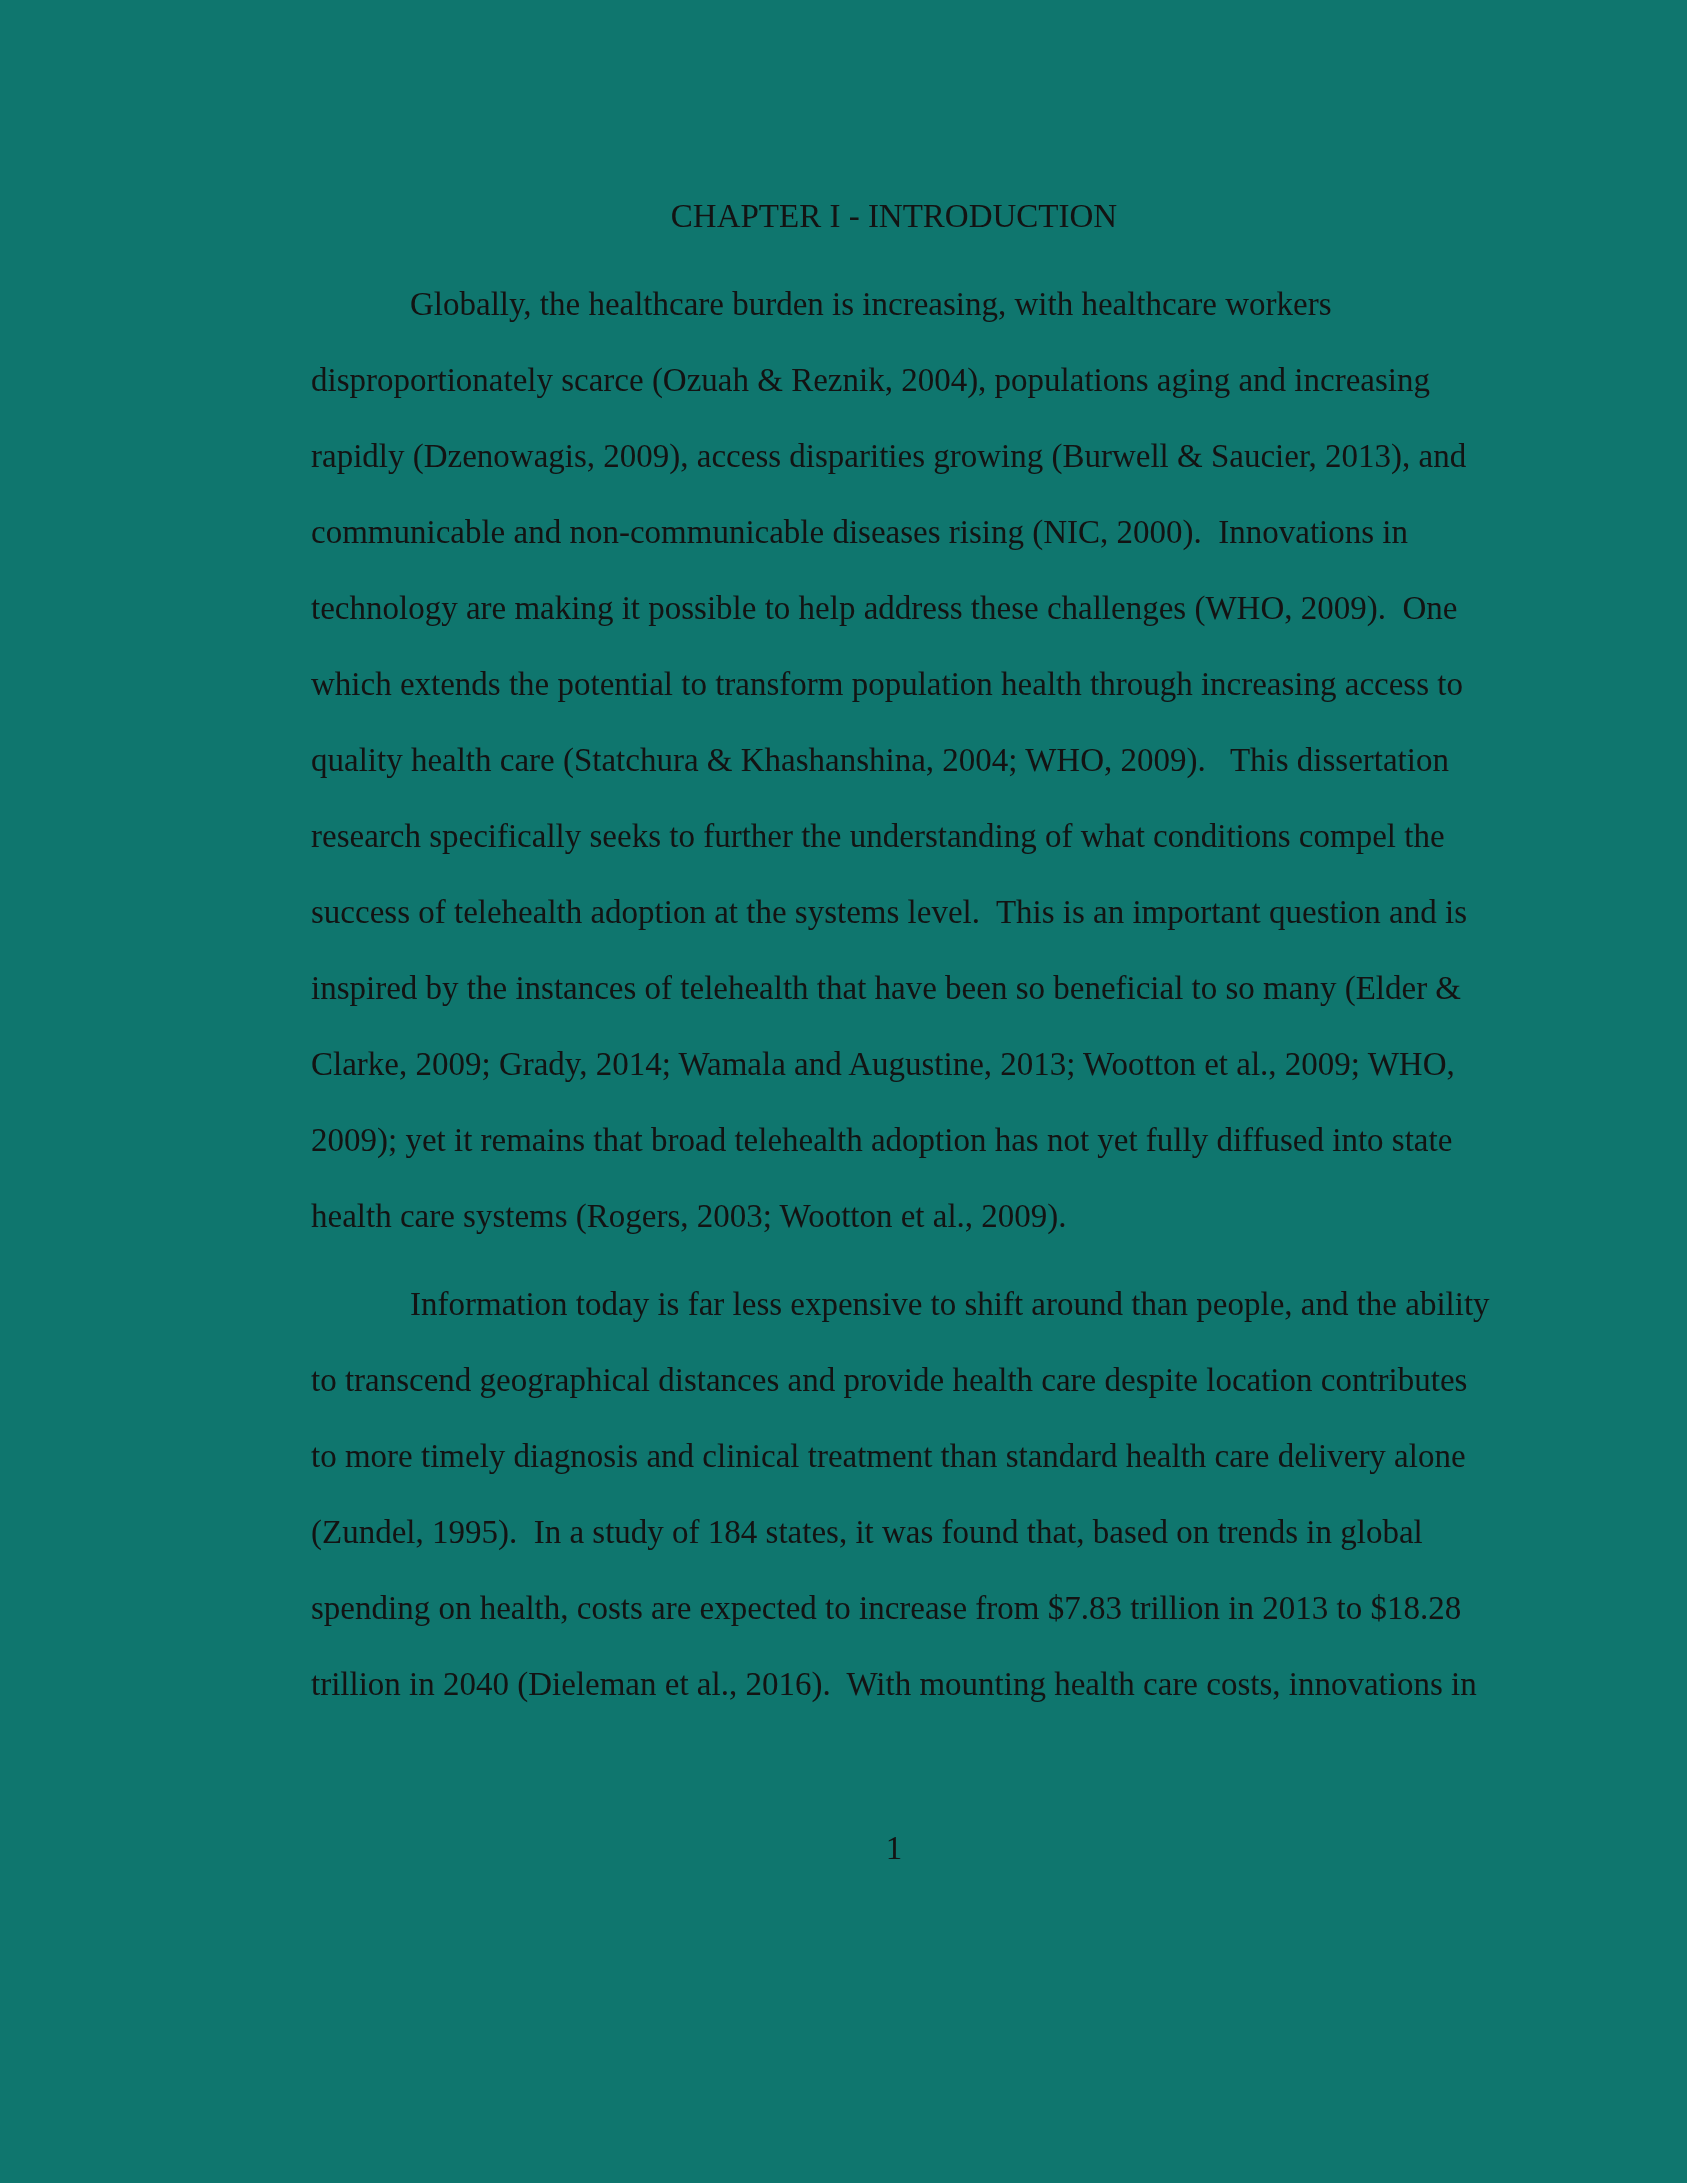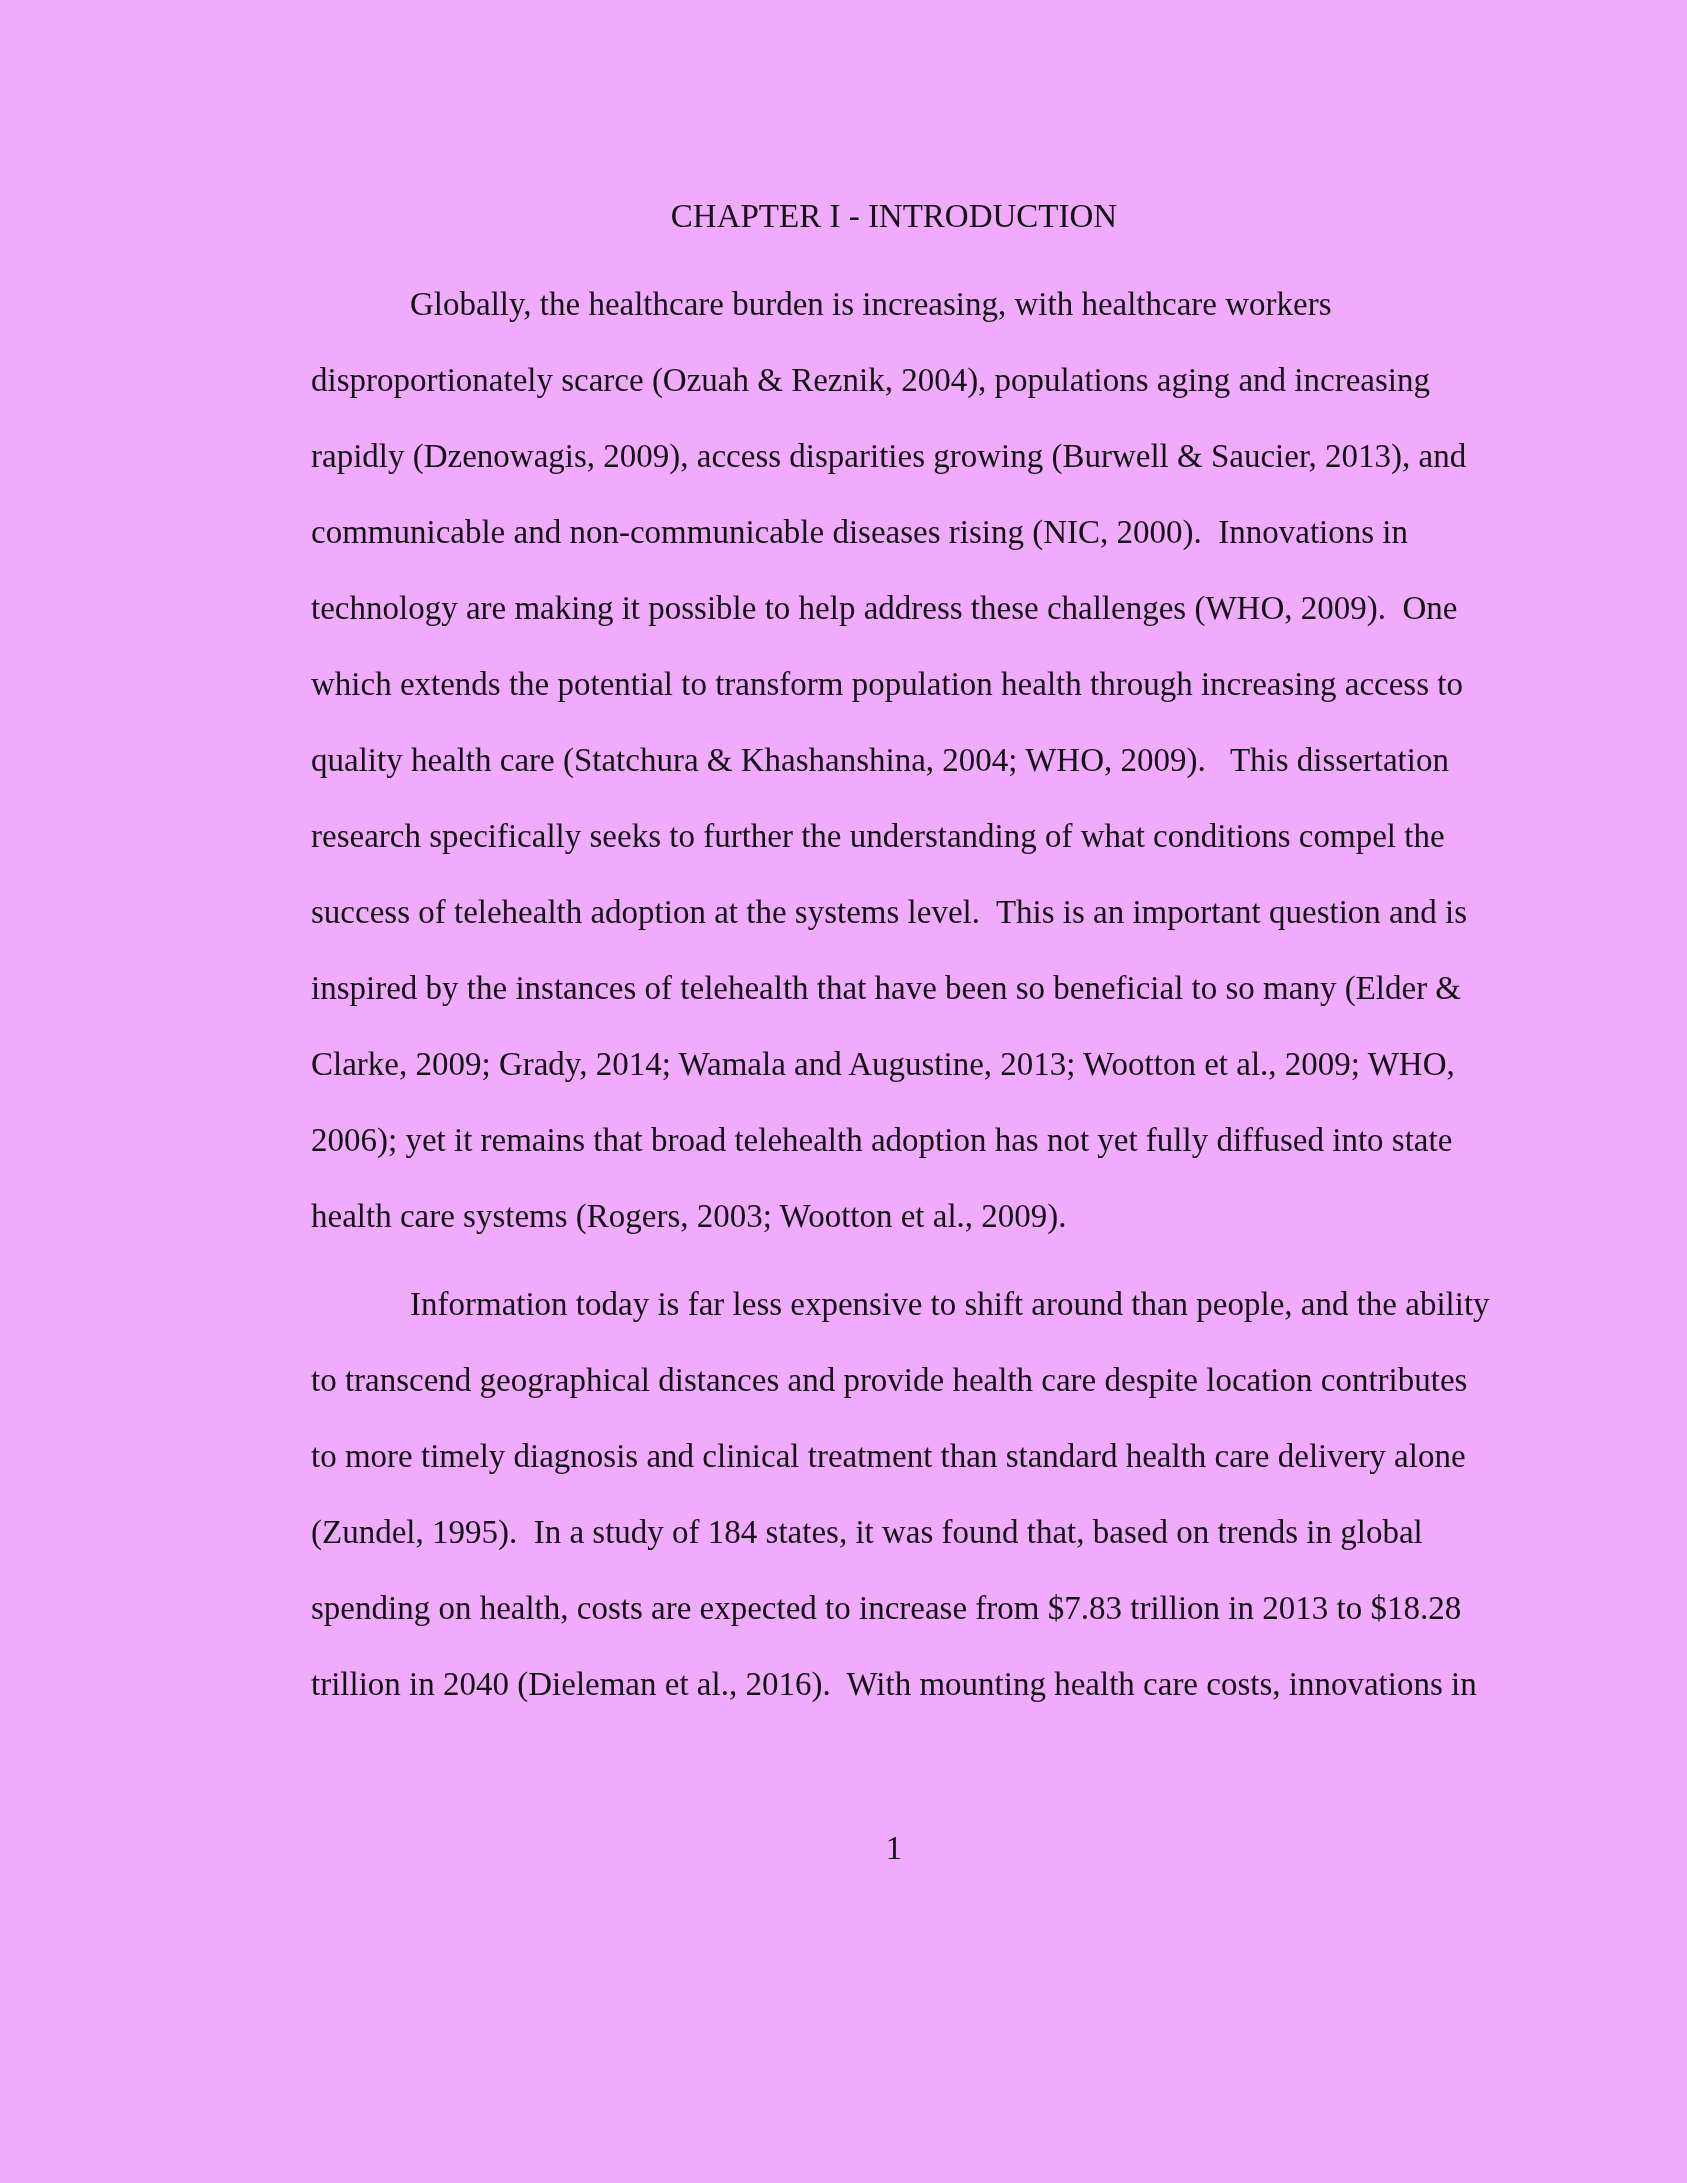--- a/index.html
+++ b/index.html
@@ -7,21 +7,21 @@
     padding: 0;
     background: #ffffff;
     width: 1687px;
     height: 2183px;
     overflow: hidden;
   }
   .page {
     position: relative;
     width: 1687px;
     height: 2183px;
-    background: #f0abfc;
+    background: #0f766e;
     font-family: "Liberation Serif", "DejaVu Serif", serif;
     font-size: 33px;
     line-height: 76px;
     color: #131313;
     font-weight: 400;
   }
   .content {
     position: absolute;
     left: 299px;
     top: 178px;
@@ -61,21 +61,21 @@
       <div class="line">disproportionately scarce (Ozuah &amp; Reznik, 2004), populations aging and increasing</div>
       <div class="line">rapidly (Dzenowagis, 2009), access disparities growing (Burwell &amp; Saucier, 2013), and</div>
       <div class="line">communicable and non-communicable diseases rising (NIC, 2000).  Innovations in</div>
       <div class="line">technology are making it possible to help address these challenges (WHO, 2009).  One</div>
       <div class="line">which extends the potential to transform population health through increasing access to</div>
       <div class="line">quality health care (Statchura &amp; Khashanshina, 2004; WHO, 2009).   This dissertation</div>
       <div class="line">research specifically seeks to further the understanding of what conditions compel the</div>
       <div class="line">success of telehealth adoption at the systems level.  This is an important question and is</div>
       <div class="line">inspired by the instances of telehealth that have been so beneficial to so many (Elder &amp;</div>
       <div class="line">Clarke, 2009; Grady, 2014; Wamala and Augustine, 2013; Wootton et al., 2009; WHO,</div>
-      <div class="line">2006); yet it remains that broad telehealth adoption has not yet fully diffused into state</div>
+      <div class="line">2009); yet it remains that broad telehealth adoption has not yet fully diffused into state</div>
       <div class="line">health care systems (Rogers, 2003; Wootton et al., 2009).</div>
     </div>
 
     <div class="para">
       <div class="line indent">Information today is far less expensive to shift around than people, and the ability</div>
       <div class="line">to transcend geographical distances and provide health care despite location contributes</div>
       <div class="line">to more timely diagnosis and clinical treatment than standard health care delivery alone</div>
       <div class="line">(Zundel, 1995).  In a study of 184 states, it was found that, based on trends in global</div>
       <div class="line">spending on health, costs are expected to increase from $7.83 trillion in 2013 to $18.28</div>
       <div class="line">trillion in 2040 (Dieleman et al., 2016).  With mounting health care costs, innovations in</div>

